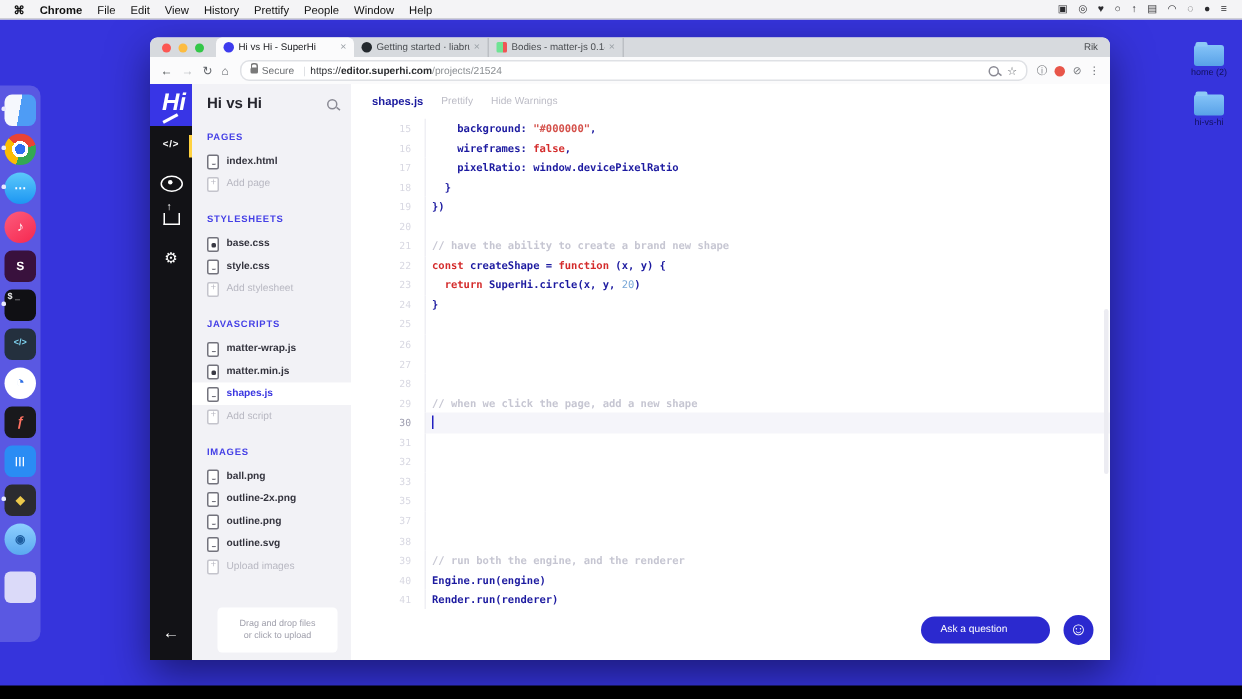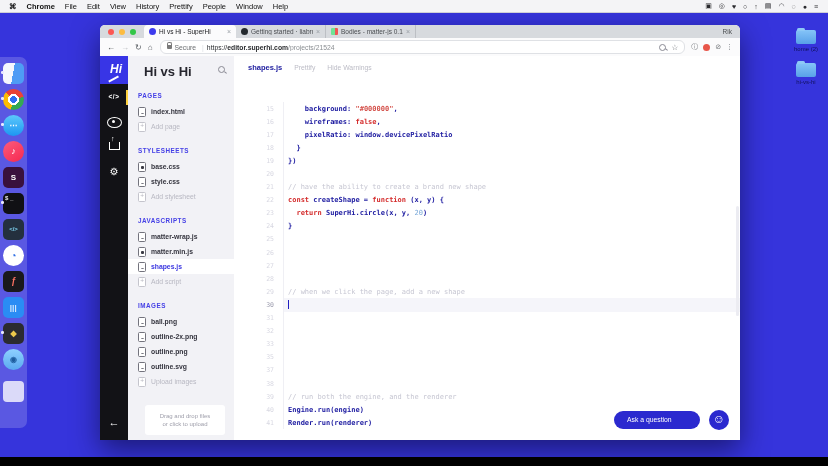--- a/index.html
+++ b/index.html
@@ -86,71 +86,71 @@
   .mag::after{content:"";position:absolute;width:3px;height:1px;background:#8a8a94;
     transform:rotate(40deg);right:-2.5px;bottom:-0.5px;}
   .star{color:#5f6368;font-size:7.5px;}
   .ext-cluster{display:flex;align-items:center;gap:5px;padding-right:7px;color:#75787c;font-size:7px;}
   .red-dot{width:7px;height:7px;border-radius:50%;background:#e8564a;}
   .menu-dots{color:#5f6368;}
   
   .app{position:absolute;top:31px;left:0;right:0;bottom:0;display:flex;overflow:hidden;}
   .rail{position:relative;width:28px;background:#121216;flex-shrink:0;}
   .logo{width:32px;height:28px;background:#3835e6;position:relative;color:#fff;
-    font-weight:bold;font-style:italic;font-size:12px;text-align:center;line-height:26px;}
+    font-weight:bold;font-style:italic;font-size:16px;text-align:center;line-height:26px;}
   .logo::after{content:"";position:absolute;width:11px;height:1.5px;background:#fff;
     transform:rotate(-28deg);bottom:5px;left:8px;}
   .rail-ic{position:absolute;left:0;right:0;text-align:center;color:#fff;}
   .ric-code{top:37px;font-size:6.5px;font-weight:bold;letter-spacing:0.5px;}
   .active-bar{position:absolute;top:34px;right:0;width:2px;height:15px;background:#ffd23f;}
   .eye{margin:0 auto;width:13px;height:9px;border:1.2px solid #fff;border-radius:50%;position:relative;}
   .ric-eye{top:61px;}
   .eye::after{content:"";position:absolute;width:3px;height:3px;background:#fff;border-radius:50%;top:2px;left:4px;}
   .ric-share{top:86px;}
   .share-box{margin:0 auto;width:9px;height:7px;border:1.2px solid #fff;border-top:none;position:relative;}
   .share-box::after{content:"↑";position:absolute;top:-7px;left:1.5px;font-size:7px;color:#fff;}
   .ric-gear{top:110px;font-size:10px;}
   .ric-back{bottom:12px;font-size:11px;font-weight:bold;}
   
   .filepanel{position:relative;width:106px;background:#f2f2f6;flex-shrink:0;font-size:6.8px;}
-  .fp-header{padding:8px 0 0 16px;font-size:13px;font-weight:bold;color:#26262e;}
+  .fp-header{padding:8px 0 0 10px;font-size:10px;font-weight:bold;color:#26262e;}
   .fp-search{position:absolute;top:10px;right:9px;}
   .sec-title{color:#4540e6;font-weight:bold;font-size:6.3px;letter-spacing:0.5px;padding-left:10px;margin:13px 0 5px;}
   .frow{display:flex;align-items:center;height:15px;padding-left:10px;color:#34343e;font-weight:bold;}
   .frow.sel{background:#fff;color:#3a36e0;}
   .frow.muted{color:#b8b8c2;font-weight:normal;}
   .fi{width:8px;height:10px;background:#fff;border:1px solid #73737d;border-radius:1.5px;
     margin-right:5px;position:relative;flex-shrink:0;box-sizing:border-box;}
   .fi.lock-f::after{content:"";position:absolute;left:2px;top:3px;width:3px;height:3px;background:#3a3a44;border-radius:1px;}
   .fi.doc::after{content:"";position:absolute;left:2px;bottom:2px;width:3px;height:1px;
     border-bottom:1px solid #73737d;border-radius:0 0 50% 50%;}
   .frow.muted .fi{border-color:#c4c4cc;}
   .frow.muted .fi::before{content:"+";position:absolute;left:1.3px;top:-0.5px;font-size:6.5px;color:#b8b8c2;}
   .dropzone{position:absolute;left:17px;right:9px;bottom:5px;height:30px;background:#fff;border-radius:3px;
     text-align:center;color:#a0a0ac;font-size:6px;line-height:7.5px;padding-top:8px;box-sizing:border-box;}
   
   .codepanel{position:relative;flex:1;background:#fff;min-width:0;}
   .cp-header{height:23px;display:flex;align-items:center;padding-left:14px;gap:12px;}
   .cp-file{font-size:7.5px;font-weight:bold;color:#1b1a9e;}
   .cp-link{font-size:6.8px;color:#bcbcc6;}
-  .codearea{position:absolute;top:23px;left:0;right:0;bottom:0;overflow:hidden;margin-top:23px;}
+  .codearea{position:absolute;top:23px;left:0;right:0;bottom:0;overflow:hidden;}
   .crow{display:flex;height:13.1px;}
   .ln{width:50px;flex-shrink:0;text-align:right;padding-right:9px;box-sizing:border-box;
     font-family:"DejaVu Sans Mono",monospace;font-size:6.5px;color:#d8d8e2;
     border-right:1px solid #efeff4;display:flex;align-items:center;justify-content:flex-end;}
   .ctext{flex:1;font-family:"DejaVu Sans Mono",monospace;font-size:7px;font-weight:bold;
     white-space:pre;padding-left:4px;display:flex;align-items:center;min-width:0;}
   .cursor-line .ctext{background:#f5f5fa;}
   .cursor-line .ln{color:#9c9cae;}
   .caret{display:inline-block;width:1.3px;height:9px;background:#2220c0;}
   .t-n{color:#1c1aa0;}
   .t-k{color:#d42c2c;}
   .t-s{color:#d4504a;}
   .t-u{color:#79a8d8;font-weight:normal;}
-  .t-c{color:#c6c6d2;font-weight:normal;text-align:center;}
+  .t-c{color:#c6c6d2;font-weight:bold;text-align:center;}
   .scroll-thumb{position:absolute;right:1px;top:150px;width:3px;height:110px;background:#ececf2;border-radius:2px;}
   .ask-pill{position:absolute;right:40px;bottom:11px;width:86px;height:18px;line-height:18px;
     background:#2b29cf;border-radius:9px;color:#fff;font-size:6.8px;padding-left:13px;box-sizing:border-box;}
   .smiley-btn{position:absolute;right:11px;bottom:10px;width:20px;height:20px;border-radius:50%;
     background:#2b29cf;color:#fff;font-size:12px;line-height:19px;text-align:center;}
   .bezel{position:absolute;left:0;right:0;bottom:0;height:9px;background:#000;z-index:60;}
 </style>
 </head>
 <body>
 

